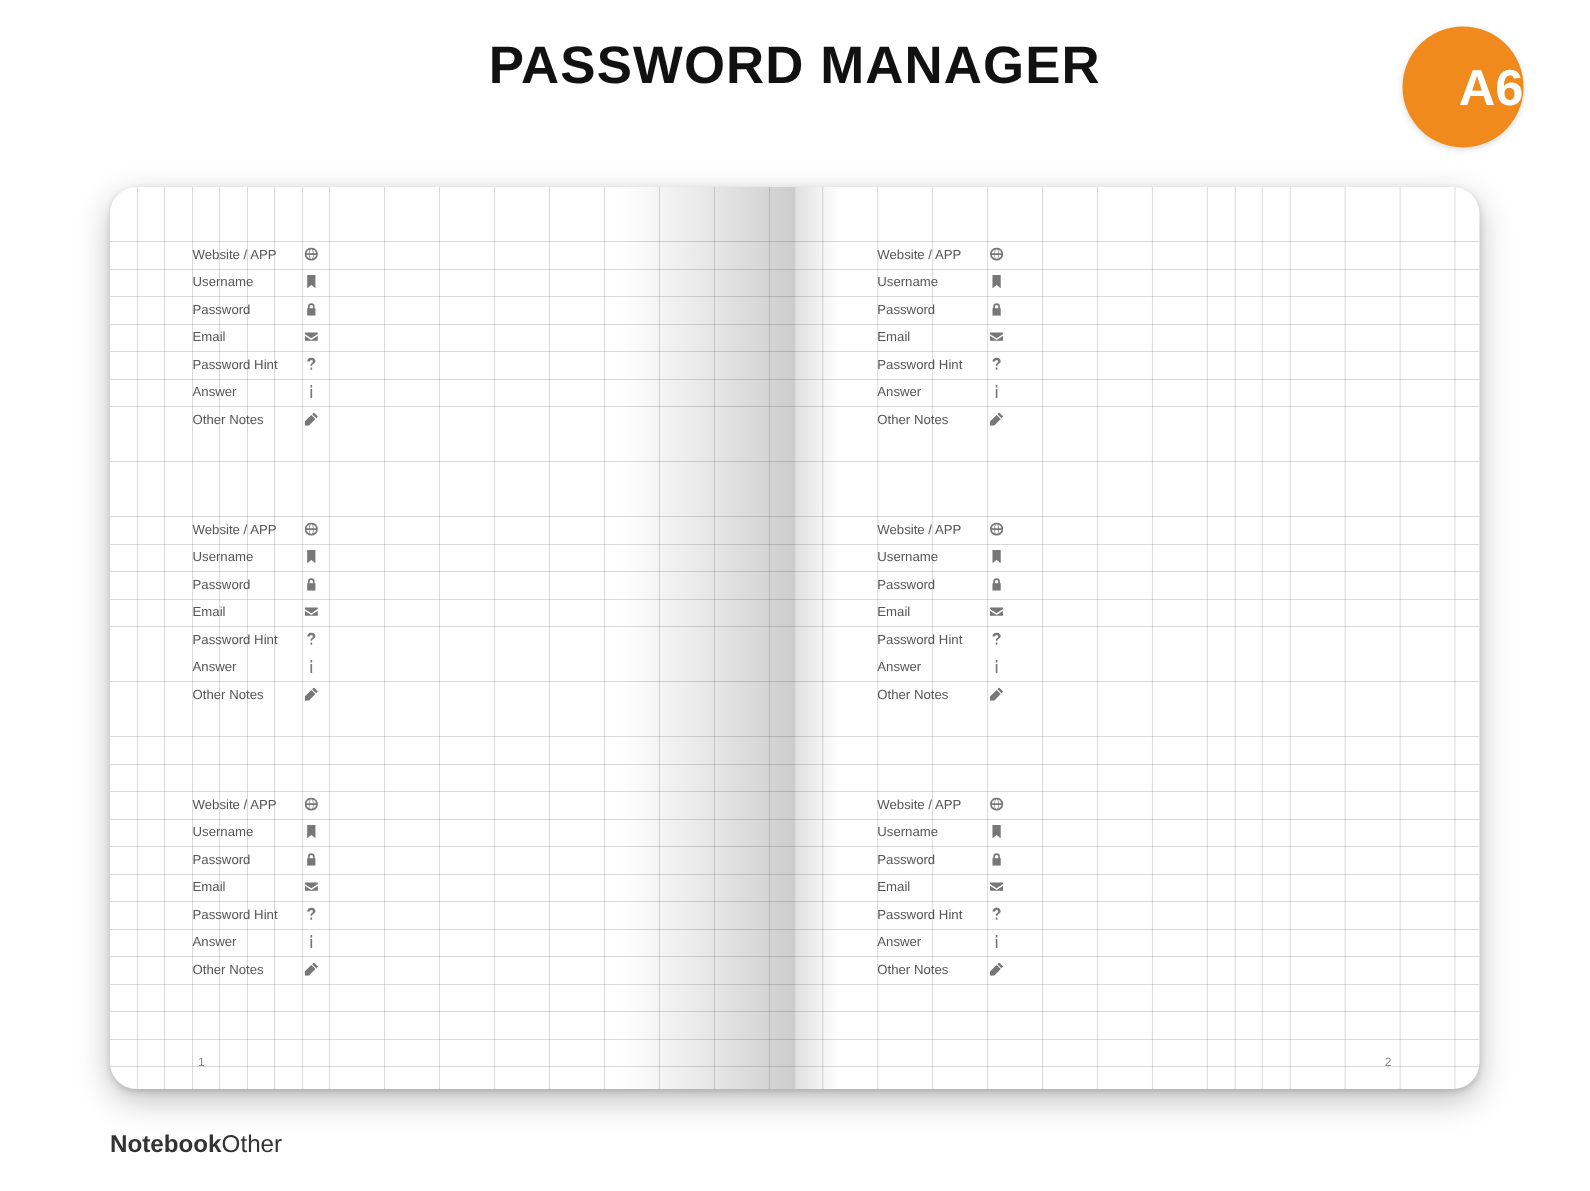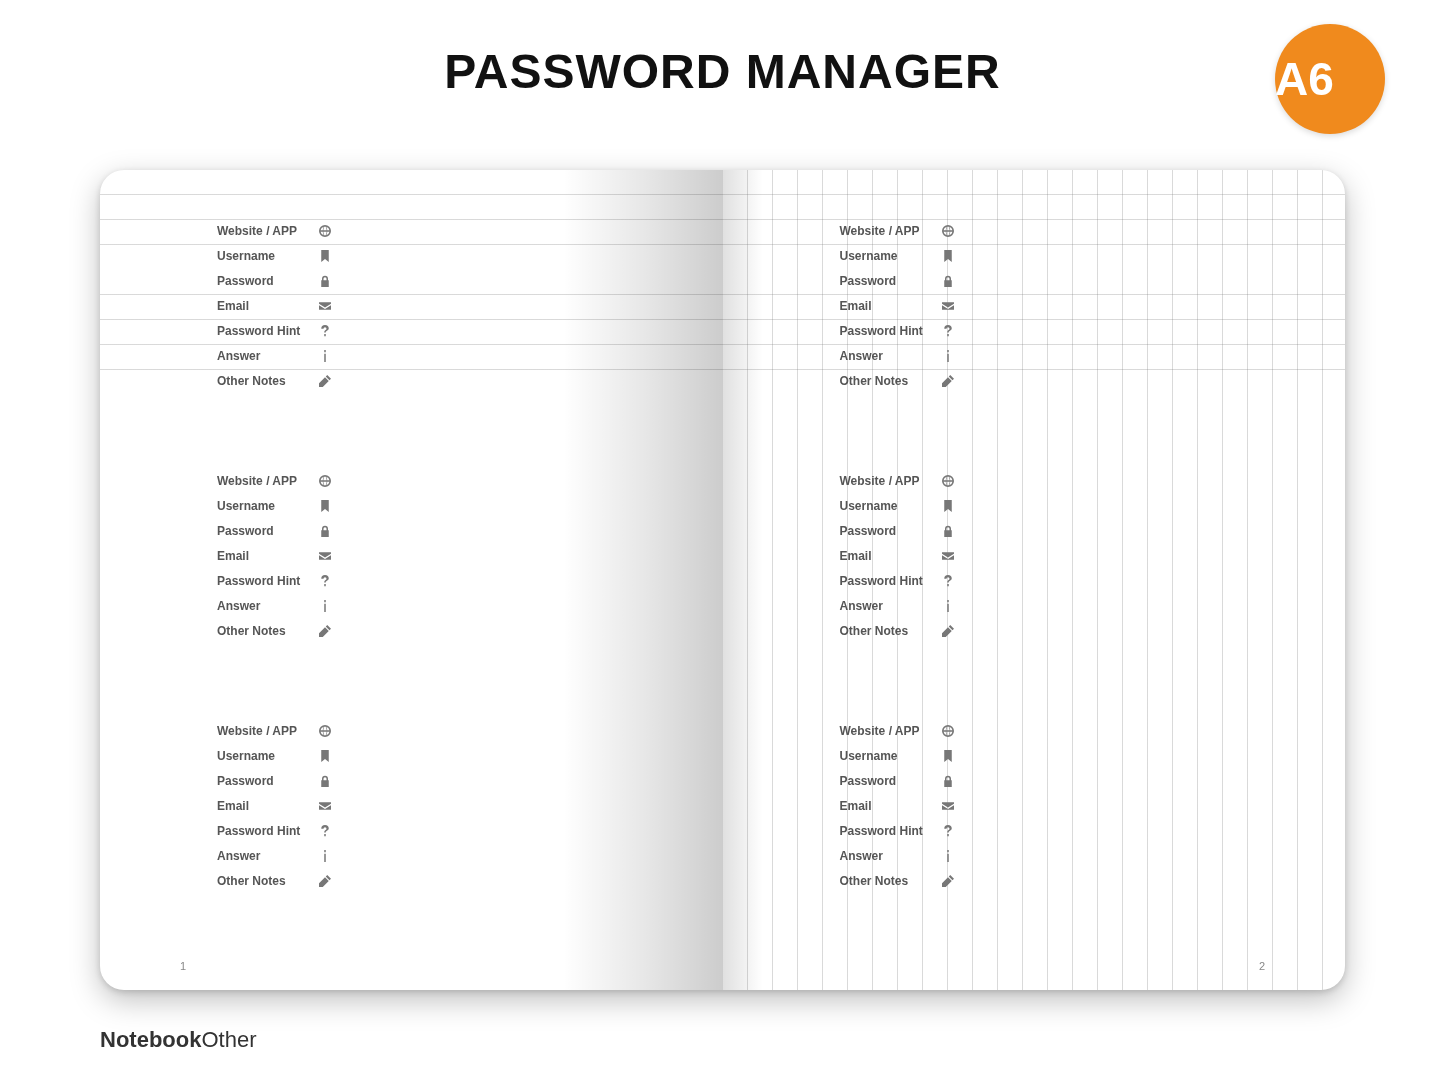--- a/index.html
+++ b/index.html
@@ -6,21 +6,21 @@
   body {
     width: 1445px;
     height: 1083px;
     background: #ffffff;
     font-family: Arial, Helvetica, sans-serif;
     position: relative;
     overflow: hidden;
   }
   .header {
     text-align: center;
-    padding-top: 44px;
+    padding-top: 32px;
   }
   .title {
     font-size: 48px;
     font-weight: 900;
     letter-spacing: 1px;
     color: #111;
   }
   .subtitle {
     font-size: 28px;
     color: #555;
@@ -31,21 +31,21 @@
     position: absolute;
     top: 24px;
     right: 60px;
     width: 110px;
     height: 110px;
     border-radius: 50%;
     background: #f08a1d;
     color: #fff;
     display: flex;
     align-items: center;
-    justify-content: flex-start;
+    justify-content: flex-end;
     font-size: 46px;
     font-weight: 700;
     box-shadow: 0 2px 6px rgba(0,0,0,0.15);
   }
   .notebook {
     position: absolute;
     top: 170px;
     left: 100px;
     width: 1245px;
     height: 820px;
@@ -89,23 +89,23 @@
   .entry-block { margin-bottom: 75px; }
   .entry-block:last-child { margin-bottom: 0; }
   .row {
     height: 25px;
     display: flex;
     align-items: center;
     font-size: 12px;
     color: #555;
   }
   .row .label {
-    margin-left: 117px;
+    margin-left: 75px;
     width: 96px;
-    font-weight: 700;
+    font-weight: 400;
   }
   .row .icon {
     width: 24px;
     display: flex;
     justify-content: center;
     color: #777;
   }
   .row .icon svg { width: 12px; height: 12px; fill: currentColor; }
   .pagenum {
     position: absolute;

